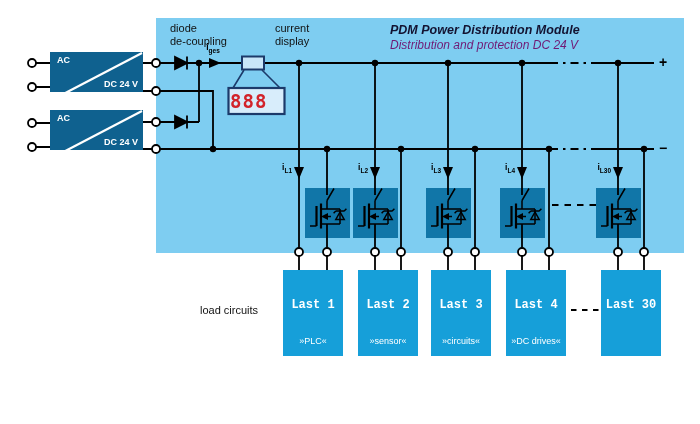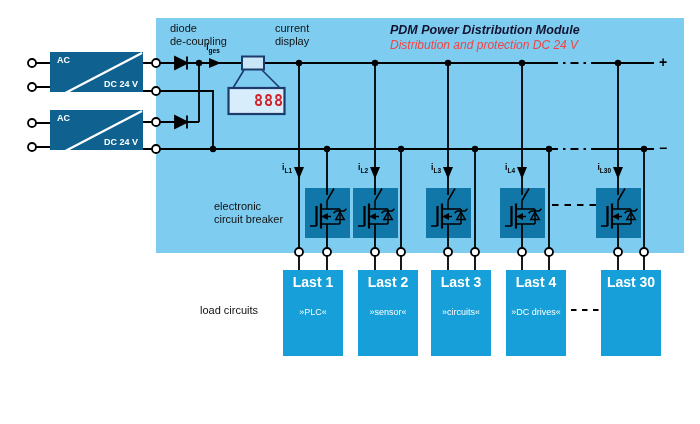--- a/index.html
+++ b/index.html
@@ -4,35 +4,35 @@
 <style>
   html,body{margin:0;padding:0;background:#fff;}
   #stage{position:relative;width:700px;height:424px;background:#ffffff;overflow:hidden;
          font-family:"Liberation Sans",sans-serif;}
   #panel{position:absolute;left:156px;top:18px;width:528px;height:235px;background:#7ecdf1;}
   .psu{position:absolute;left:50px;width:93px;height:40px;background:#0f618f;}
   .psu .ac{position:absolute;left:7px;top:3px;color:#fff;font-weight:bold;font-size:9px;}
   .psu .dc{position:absolute;right:5px;bottom:3px;color:#fff;font-weight:bold;font-size:9px;margin-left:19px;}
   .cbx{position:absolute;top:188px;width:45px;height:50px;background:#1176a8;}
   .load{position:absolute;top:270px;width:60px;height:86px;background:#169fd9;color:#fff;text-align:center;}
-  .load .nm{margin-top:4px;font-weight:bold;font-size:14px;}
-  .load .tp{margin-top:17px;font-size:9px;white-space:pre-line;line-height:11px;}
+  .load .nm{margin-top:28px;font-weight:bold;font-size:12px;font-family:Liberation Mono, monospace;}
+  .load .tp{margin-top:24px;font-size:9px;white-space:pre-line;line-height:11px;}
   svg.wires{position:absolute;left:0;top:0;z-index:4;}
   .lbl{position:absolute;z-index:5;font-size:11px;color:#111;
        white-space:pre-line;line-height:13px;}
   .ttl{position:absolute;z-index:5;font-style:italic;font-weight:bold;font-size:12.5px;color:#131331;text-align:center;}
-  .sub{position:absolute;z-index:5;font-style:italic;font-size:12px;color:#ef4444;}
+  .sub{position:absolute;z-index:5;font-style:italic;font-size:12px;color:#701a75;}
   .cur{position:absolute;z-index:5;font-weight:bold;font-size:8.5px;color:#000;}
   .cur sub{font-size:6.5px;}
   .pm{position:absolute;z-index:5;font-weight:bold;font-size:14px;color:#000;}
   .ilbl{position:absolute;z-index:5;font-weight:bold;font-size:8.5px;color:#000;text-align:right;}
   .ilbl sub{font-size:6.5px;}
   .dispval{position:absolute;left:230px;top:90px;width:54px;height:23px;z-index:5;
-           font-family:"DejaVu Sans Mono",monospace;font-weight:bold;font-size:15px;
-           color:#d2232a;text-align:right;letter-spacing:1px;line-height:23px;border-radius:11px;}
+           font-family:"DejaVu Sans Mono",monospace;font-weight:bold;font-size:19px;
+           color:#d2232a;text-align:left;letter-spacing:1px;line-height:23px;border-radius:11px;}
 </style>
 </head>
 <body>
 
 <div id="stage">
 
   <div id="panel"></div>
 
   <div class="psu" style="top:52px">
     <span class="ac">AC</span>
@@ -177,22 +177,20 @@
   </svg>
 
   <div class="dispval">888</div>
 
   <div class="ttl" style="left:390px;top:23px">PDM Power Distribution Module</div>
   <div class="sub" style="left:390px;top:38px">Distribution and protection DC 24 V</div>
   <div class="lbl" style="left:170px;top:22px">diode
 de-coupling</div>
   <div class="lbl" style="left:275px;top:22px">current
 display</div>
-  <div class="lbl" style="left:214px;top:200px">electronic
-circuit breaker</div>
   <div class="lbl" style="left:200px;top:304px">load circuits</div>
   <div class="pm" style="left:659px;top:54px">+</div>
   <div class="pm" style="left:659px;top:140px">−</div>
 
   <div class="cur" style="left:200px;top:42px;width:26px;text-align:center"><span>i</span><sub>ges</sub></div>
   <div class="ilbl" style="left:252px;top:162px;width:40px"><span>i</span><sub>L1</sub></div>
   <div class="ilbl" style="left:328px;top:162px;width:40px"><span>i</span><sub>L2</sub></div>
   <div class="ilbl" style="left:401px;top:162px;width:40px"><span>i</span><sub>L3</sub></div>
   <div class="ilbl" style="left:475px;top:162px;width:40px"><span>i</span><sub>L4</sub></div>
   <div class="ilbl" style="left:566px;top:162px;width:45px"><span>i</span><sub>L30</sub></div>

